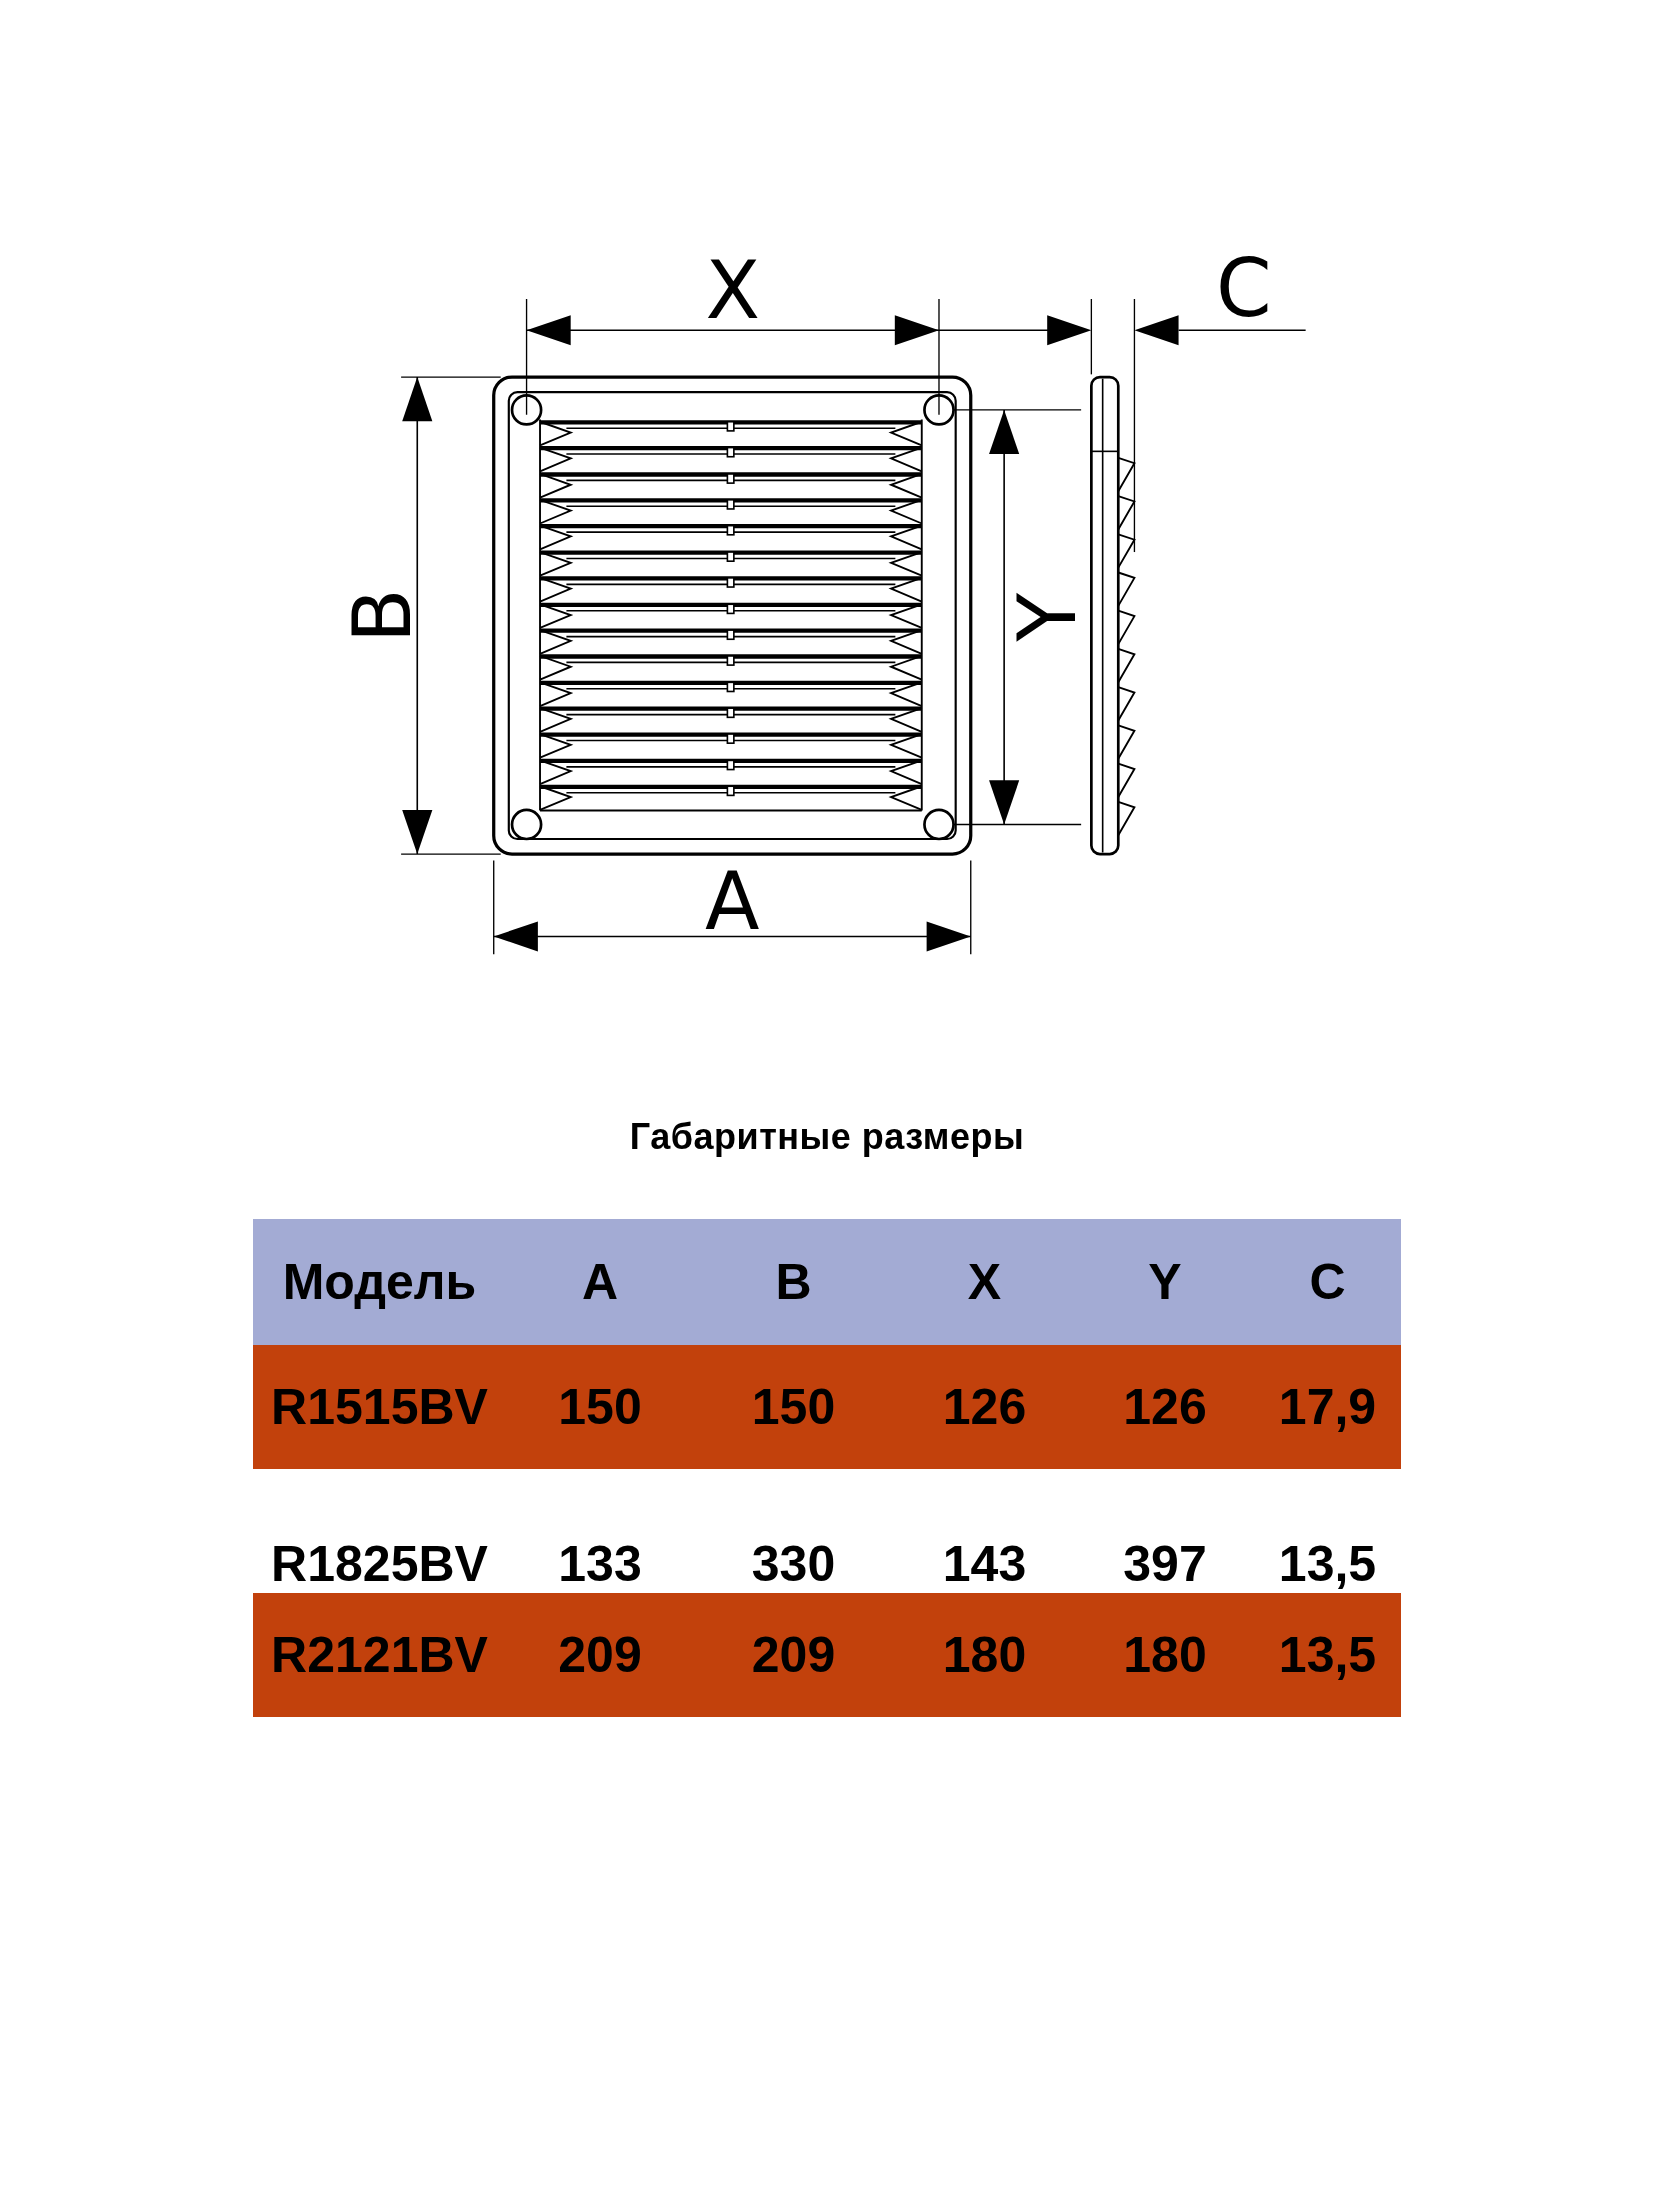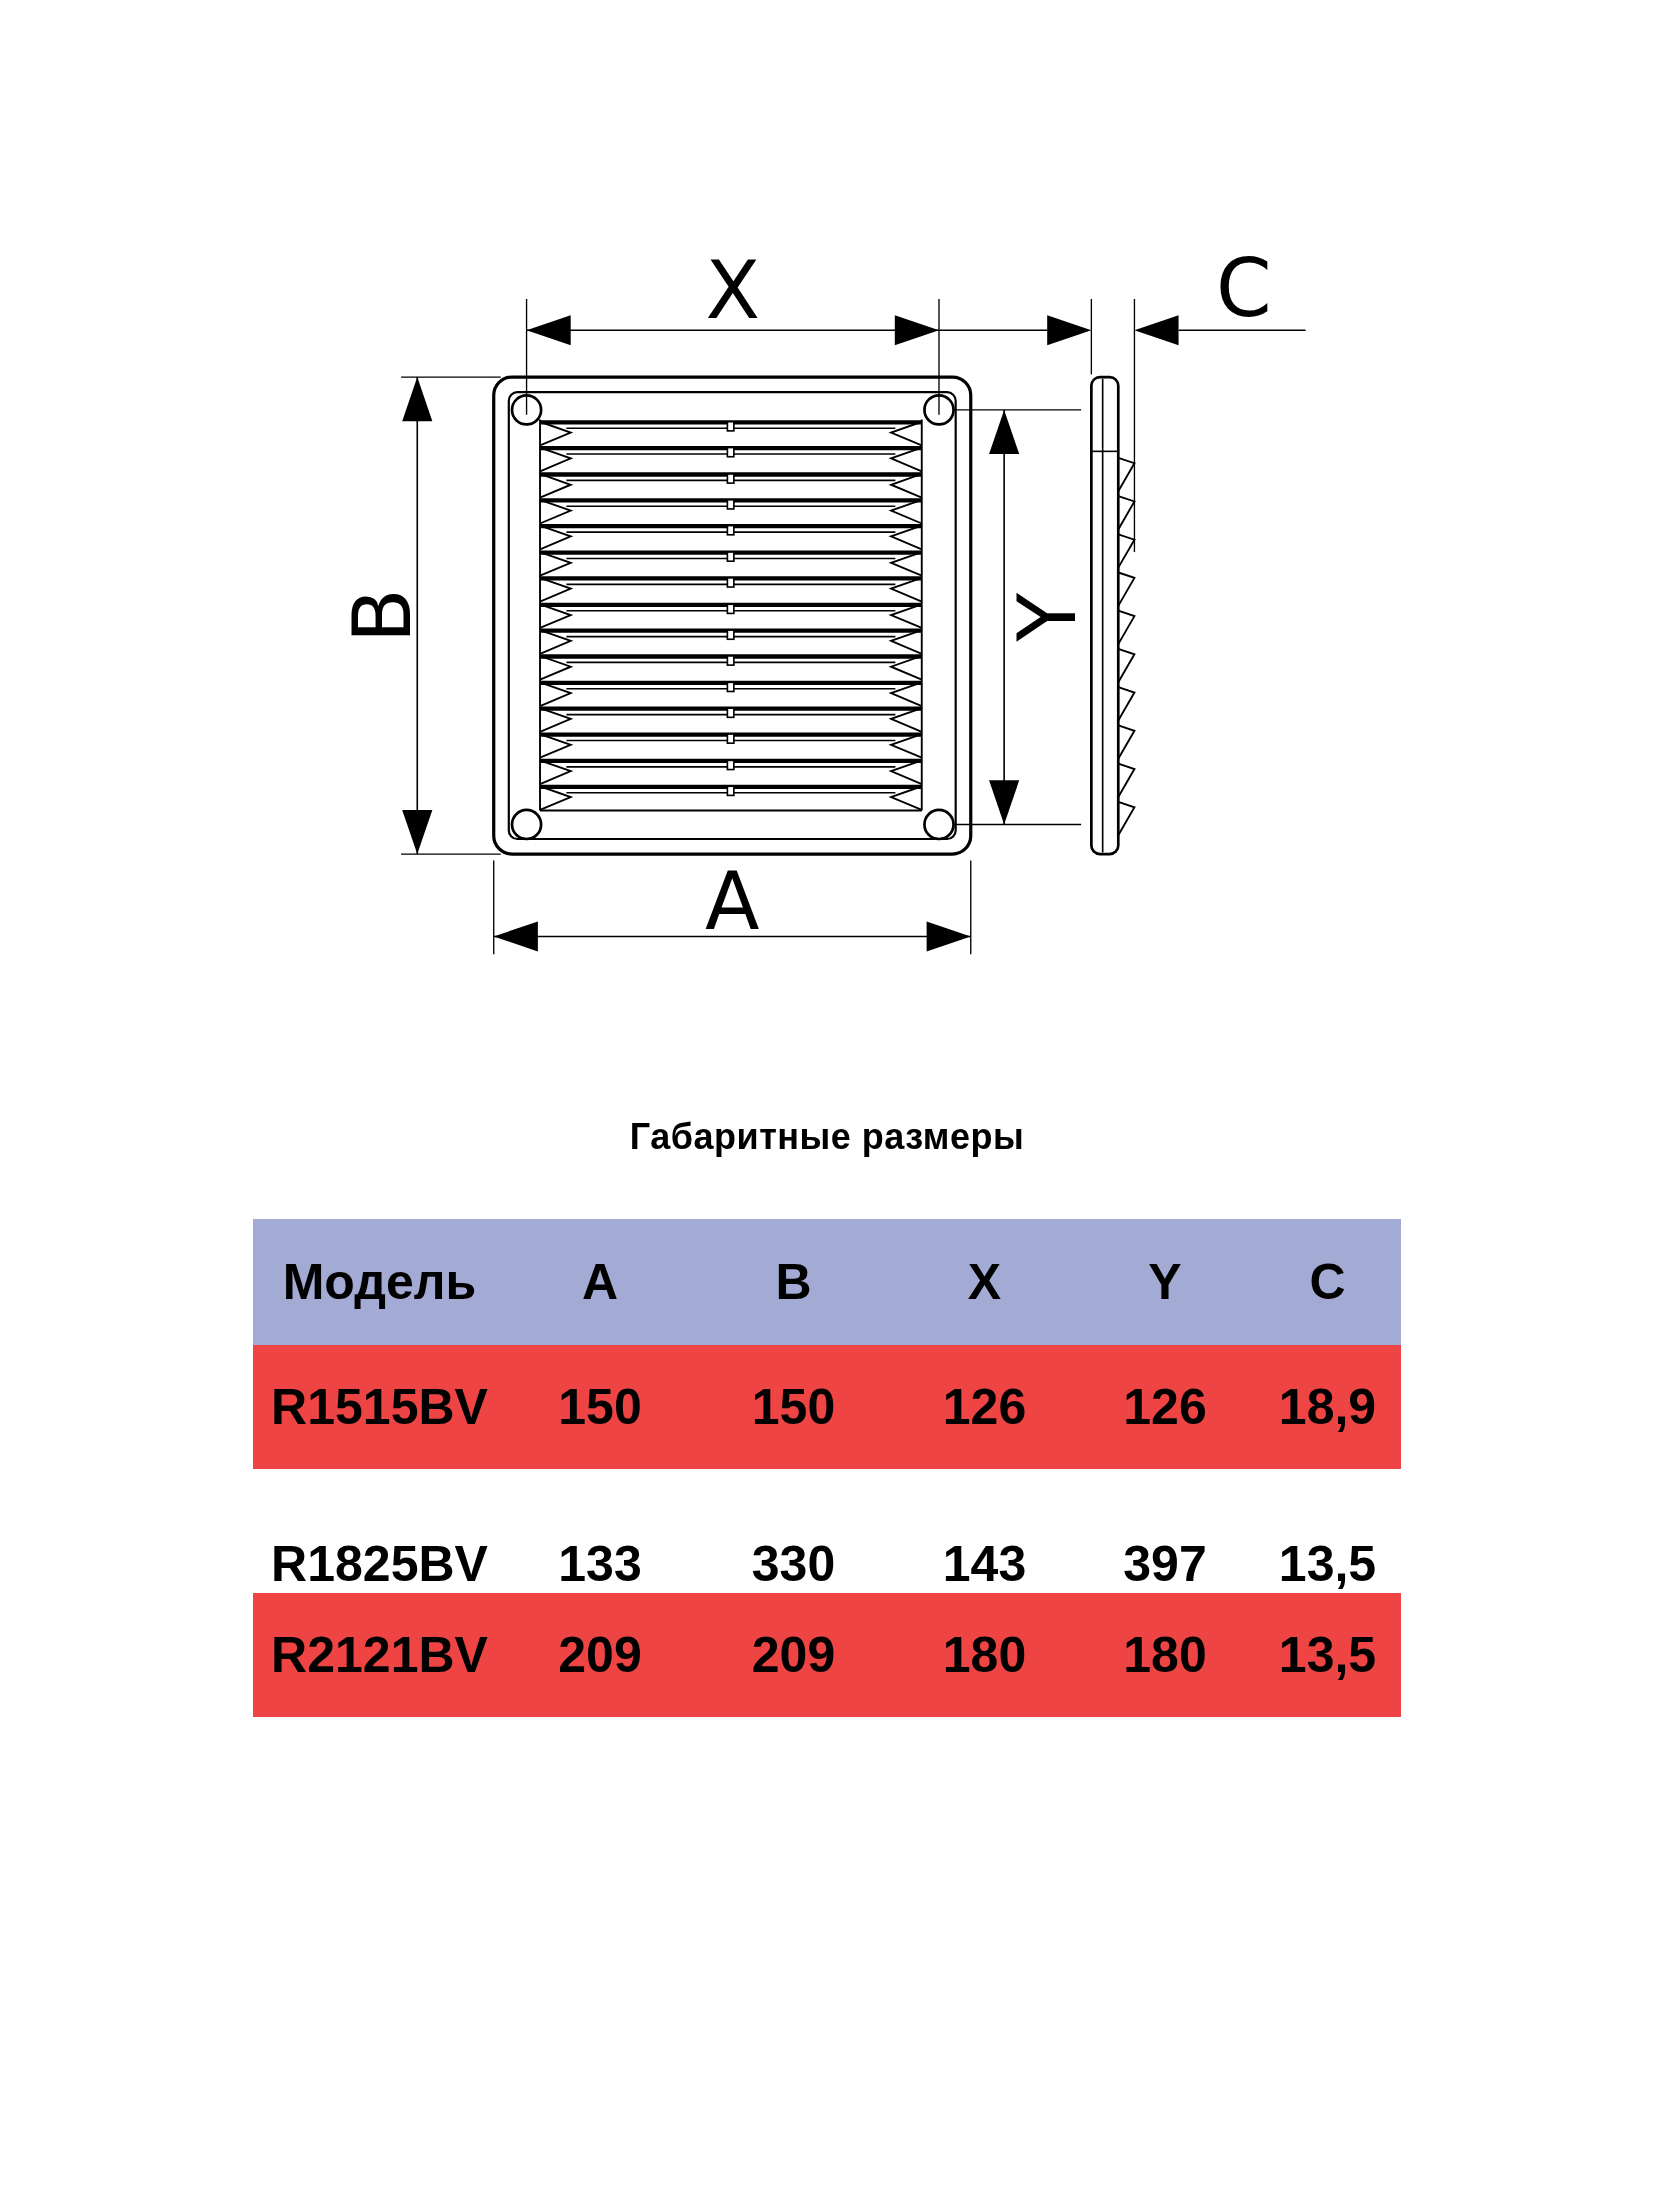--- a/index.html
+++ b/index.html
@@ -6,21 +6,21 @@
   body{width:1654px;height:2205px;position:relative;overflow:hidden;
        font-family:"Liberation Sans", sans-serif;color:#000;}
   .drawing{position:absolute;left:0;top:0;width:1654px;height:1103px;}
   svg text{font-family:"DejaVu Sans", sans-serif;font-size:148px;fill:#000;}
   .section-title{position:absolute;left:253px;top:1116px;width:1148px;
        text-align:center;font-size:36px;font-weight:bold;letter-spacing:0.5px;}
   .dim-table{position:absolute;left:253px;top:1219px;width:1148px;height:499px;
        display:flex;flex-direction:column;font-weight:bold;font-size:50px;}
   .t-row{display:flex;flex:0 0 124px;}
   .t-row.head{flex:0 0 126px;background:#a3abd4;}
-  .t-row.alt{background:#ef4444;text-align:center;}
+  .t-row.alt{background:#c2410c;text-align:center;}
   .t-row.plain{background:#ffffff;align-items:flex-end;}
   .t-cell{display:flex;align-items:center;justify-content:center;}
   .c0{width:253px;} .c1{width:188px;} .c2{width:199px;}
   .c3{width:183px;} .c4{width:178px;} .c5{width:147px;}
 </style>
 </head>
 <body>
 
 <svg class="drawing" viewBox="0 0 3072 2048" xmlns="http://www.w3.org/2000/svg">
   <defs>
@@ -140,21 +140,21 @@
     <div class="t-cell c3">X</div>
     <div class="t-cell c4">Y</div>
     <div class="t-cell c5">C</div>
   </div>
   <div class="t-row alt">
     <div class="t-cell c0">R1515BV</div>
     <div class="t-cell c1">150</div>
     <div class="t-cell c2">150</div>
     <div class="t-cell c3">126</div>
     <div class="t-cell c4">126</div>
-    <div class="t-cell c5">18,9</div>
+    <div class="t-cell c5">17,9</div>
   </div>
   <div class="t-row plain">
     <div class="t-cell c0">R1825BV</div>
     <div class="t-cell c1">133</div>
     <div class="t-cell c2">330</div>
     <div class="t-cell c3">143</div>
     <div class="t-cell c4">397</div>
     <div class="t-cell c5">13,5</div>
   </div>
   <div class="t-row alt">

